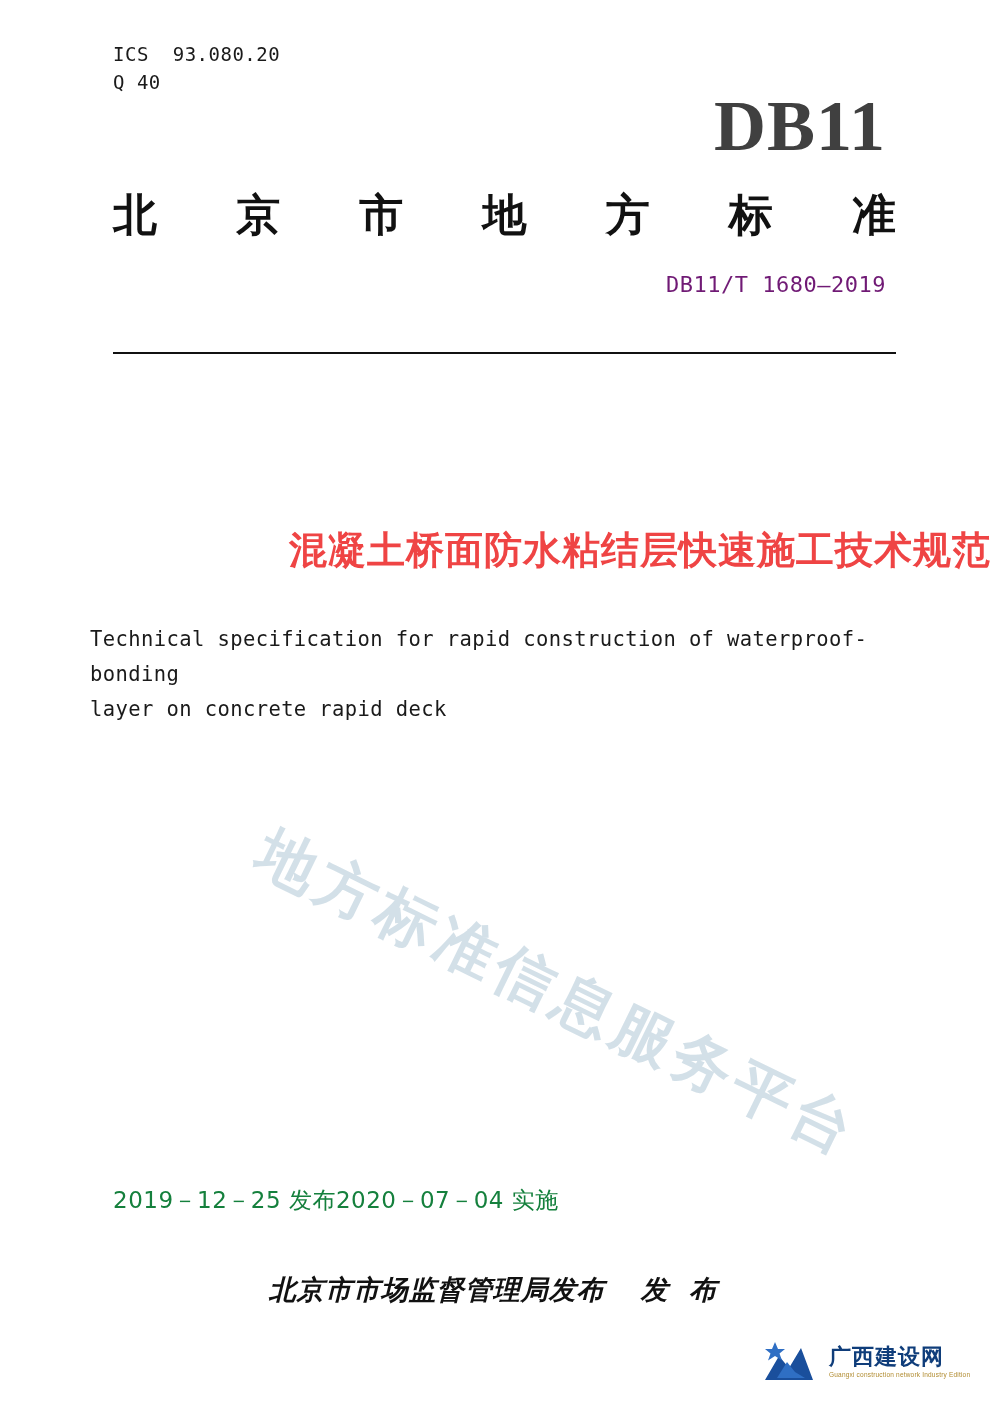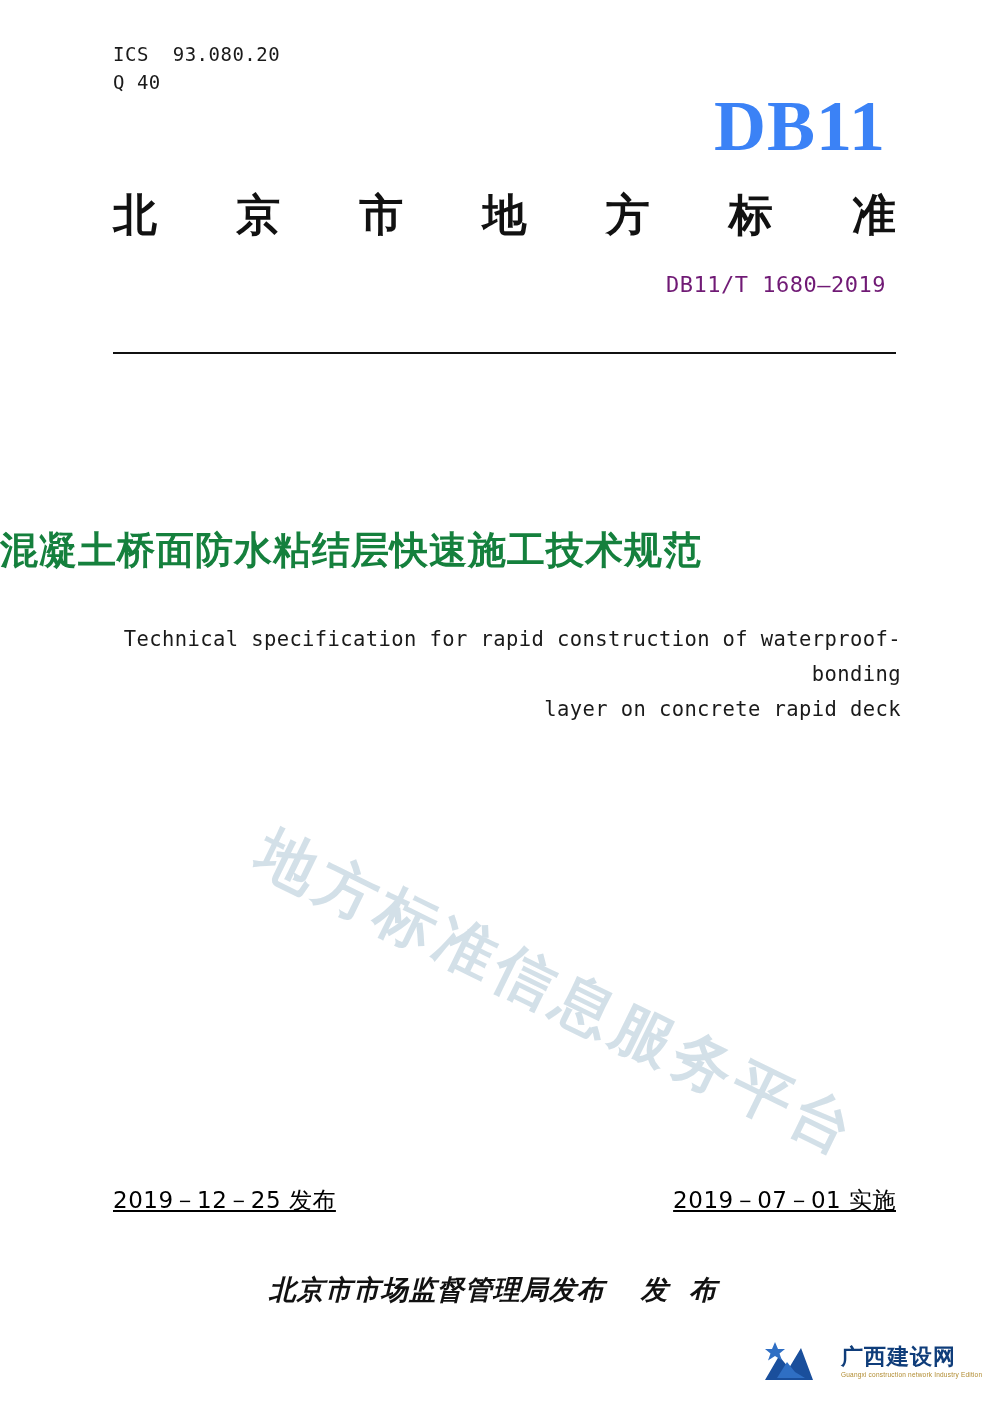--- a/index.html
+++ b/index.html
@@ -35,21 +35,21 @@
 
   
   .db-mark {
     position: absolute;
     right: 105px;
     top: 90px;
     font-family: "Liberation Serif", serif;
     font-weight: bold;
     font-size: 72px;
     letter-spacing: 1px;
-    color: #3b82f6;
+    color: #404040;
     line-height: 1;
   }
 
   
   .std-title {
     position: absolute;
     left: 113px;
     right: 95px;
     top: 186px;
     display: flex;
@@ -81,35 +81,35 @@
     height: 2px;
     background: #111111;
   }
 
   
   .doc-title-cn {
     position: absolute;
     left: 0;
     right: 0;
     top: 525px;
-    text-align: left;
+    text-align: right;
     font-family: "DejaVu Sans", sans-serif;
     font-weight: bold;
     font-size: 38px;
     letter-spacing: 1px;
-    color: #15803d;
+    color: #ef4444;
   }
 
   
   .doc-title-en {
     position: absolute;
     left: 90px;
     right: 90px;
     top: 622px;
-    text-align: right;
+    text-align: left;
     font-family: "DejaVu Sans Mono", monospace;
     font-size: 20.5px;
     line-height: 35px;
     letter-spacing: 0.4px;
     color: #1a1a1a;
   }
 
   
   .watermark {
     position: absolute;
@@ -136,26 +136,24 @@
     text-align: center;
   }
 
   
   .dates {
     position: absolute;
     left: 113px;
     right: 95px;
     top: 1185px;
     display: flex;
-    justify-content: space-between;
     font-family: "DejaVu Sans", sans-serif;
     font-size: 23px;
-    color: #000000;
+    color: #15803d;
     letter-spacing: 0.5px;
-    text-decoration: underline;
   }
 
   
   .publisher {
     position: absolute;
     left: 0;
     right: 0;
     top: 1272px;
     text-align: center;
     font-family: "DejaVu Sans", sans-serif;
@@ -172,21 +170,21 @@
 
   
   .site-logo {
     position: absolute;
     right: 12px;
     bottom: 14px;
     width: 218px;
     height: 56px;
     display: flex;
     align-items: center;
-    gap: 24px;
+    gap: 12px;
   }
   .site-logo .logo-mark {
     position: relative;
     width: 56px;
     height: 50px;
     flex: 0 0 56px;
   }
   .site-logo .logo-mark svg { display: block; }
   .site-logo .logo-text { line-height: 1.15; }
   .site-logo .logo-cn {
@@ -237,21 +235,21 @@
     <div>Technical specification for rapid construction of waterproof-bonding</div>
     <div>layer on concrete rapid deck</div>
   </div>
 
   <div class="watermark">
     <div class="wm-text">地方标准信息服务平台</div>
   </div>
 
   <div class="dates">
     <div>2019－12－25 发布</div>
-    <div>2019－07－01 实施</div>
+    <div>2020－07－04 实施</div>
   </div>
 
   <div class="publisher">
     <span>北京市市场监督管理局发布</span><span class="pub-suffix">发 布</span>
   </div>
 
   <div class="site-logo">
     <div class="logo-mark">
       <svg width="56" height="50" viewBox="0 0 56 50" xmlns="http://www.w3.org/2000/svg">
         <polygon points="4,44 18,20 28,32 40,12 52,44" fill="#1a4f9c"></polygon>

